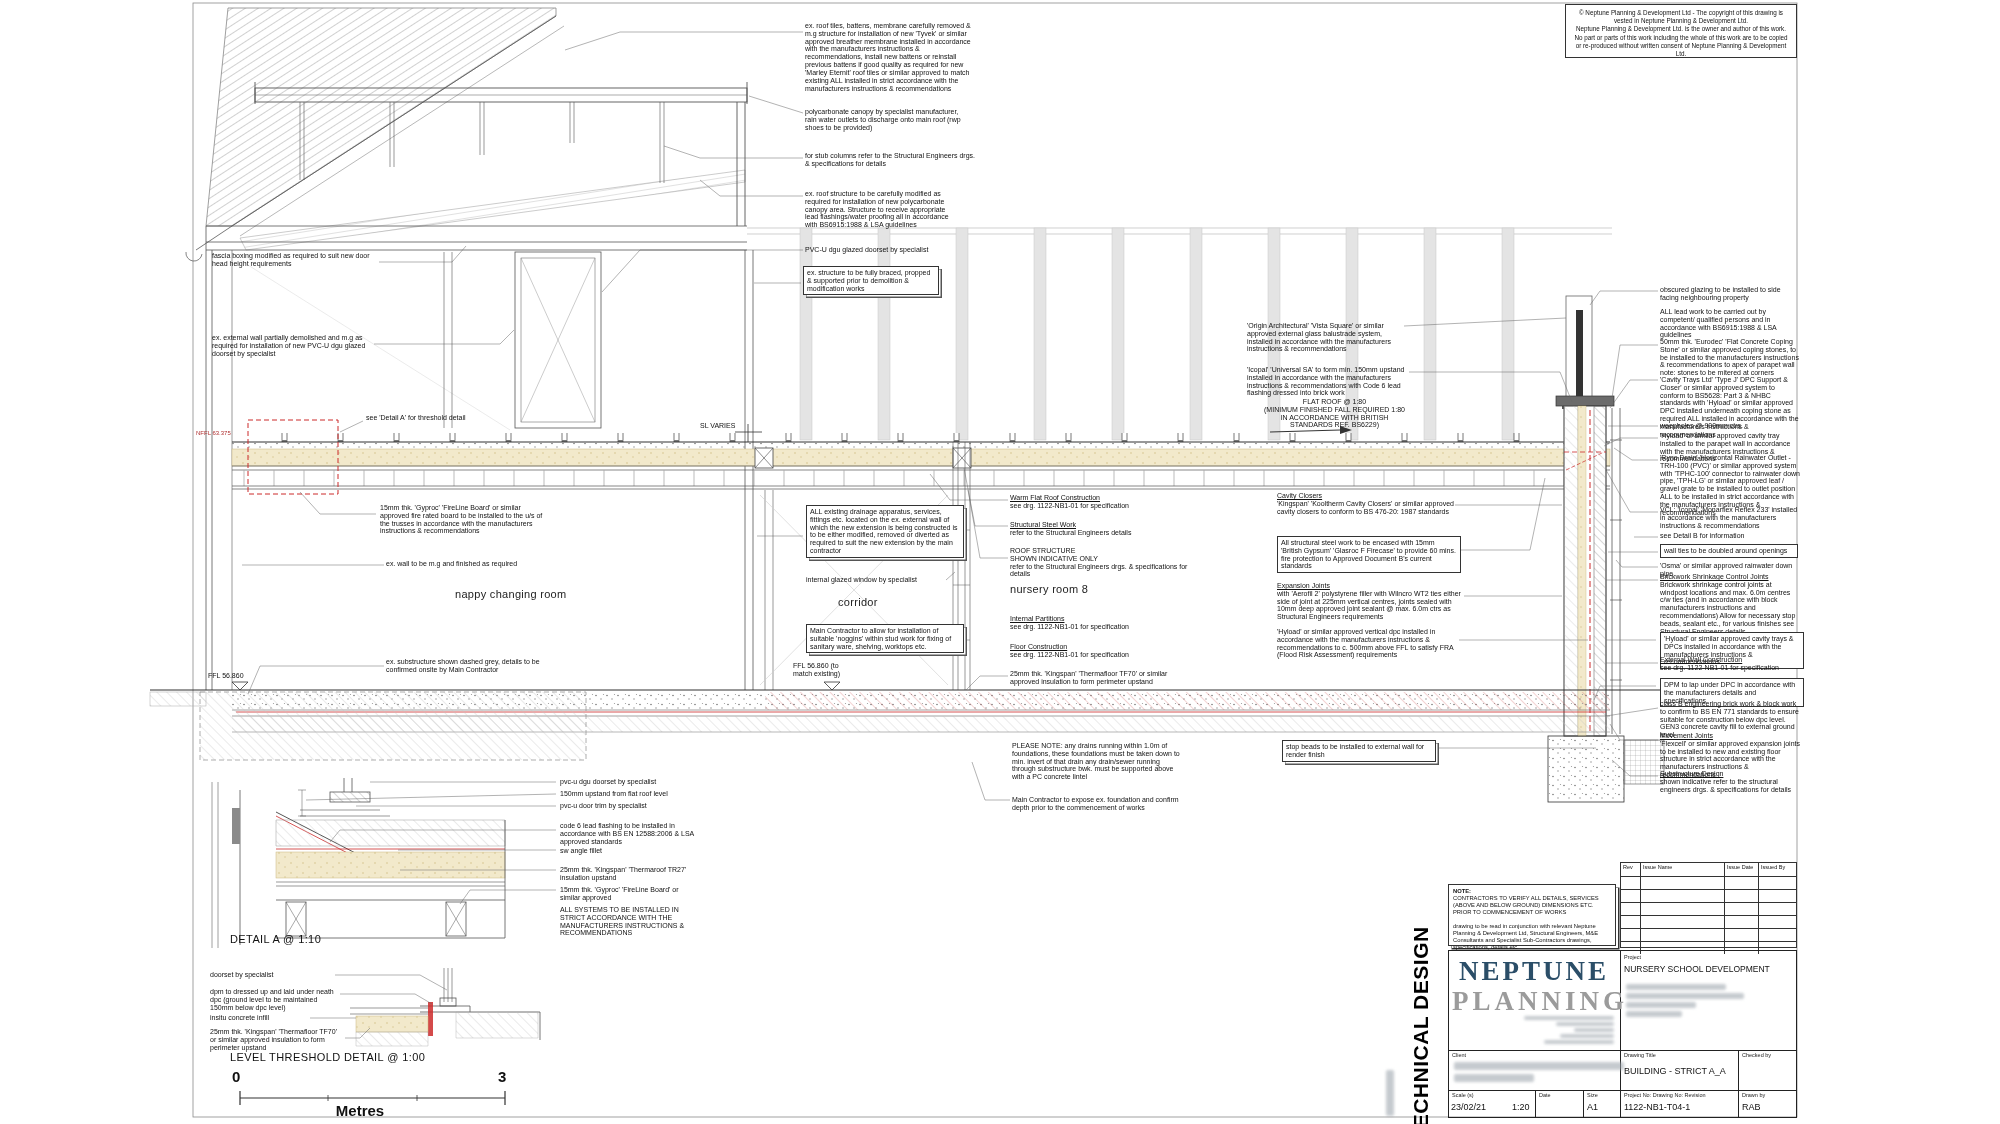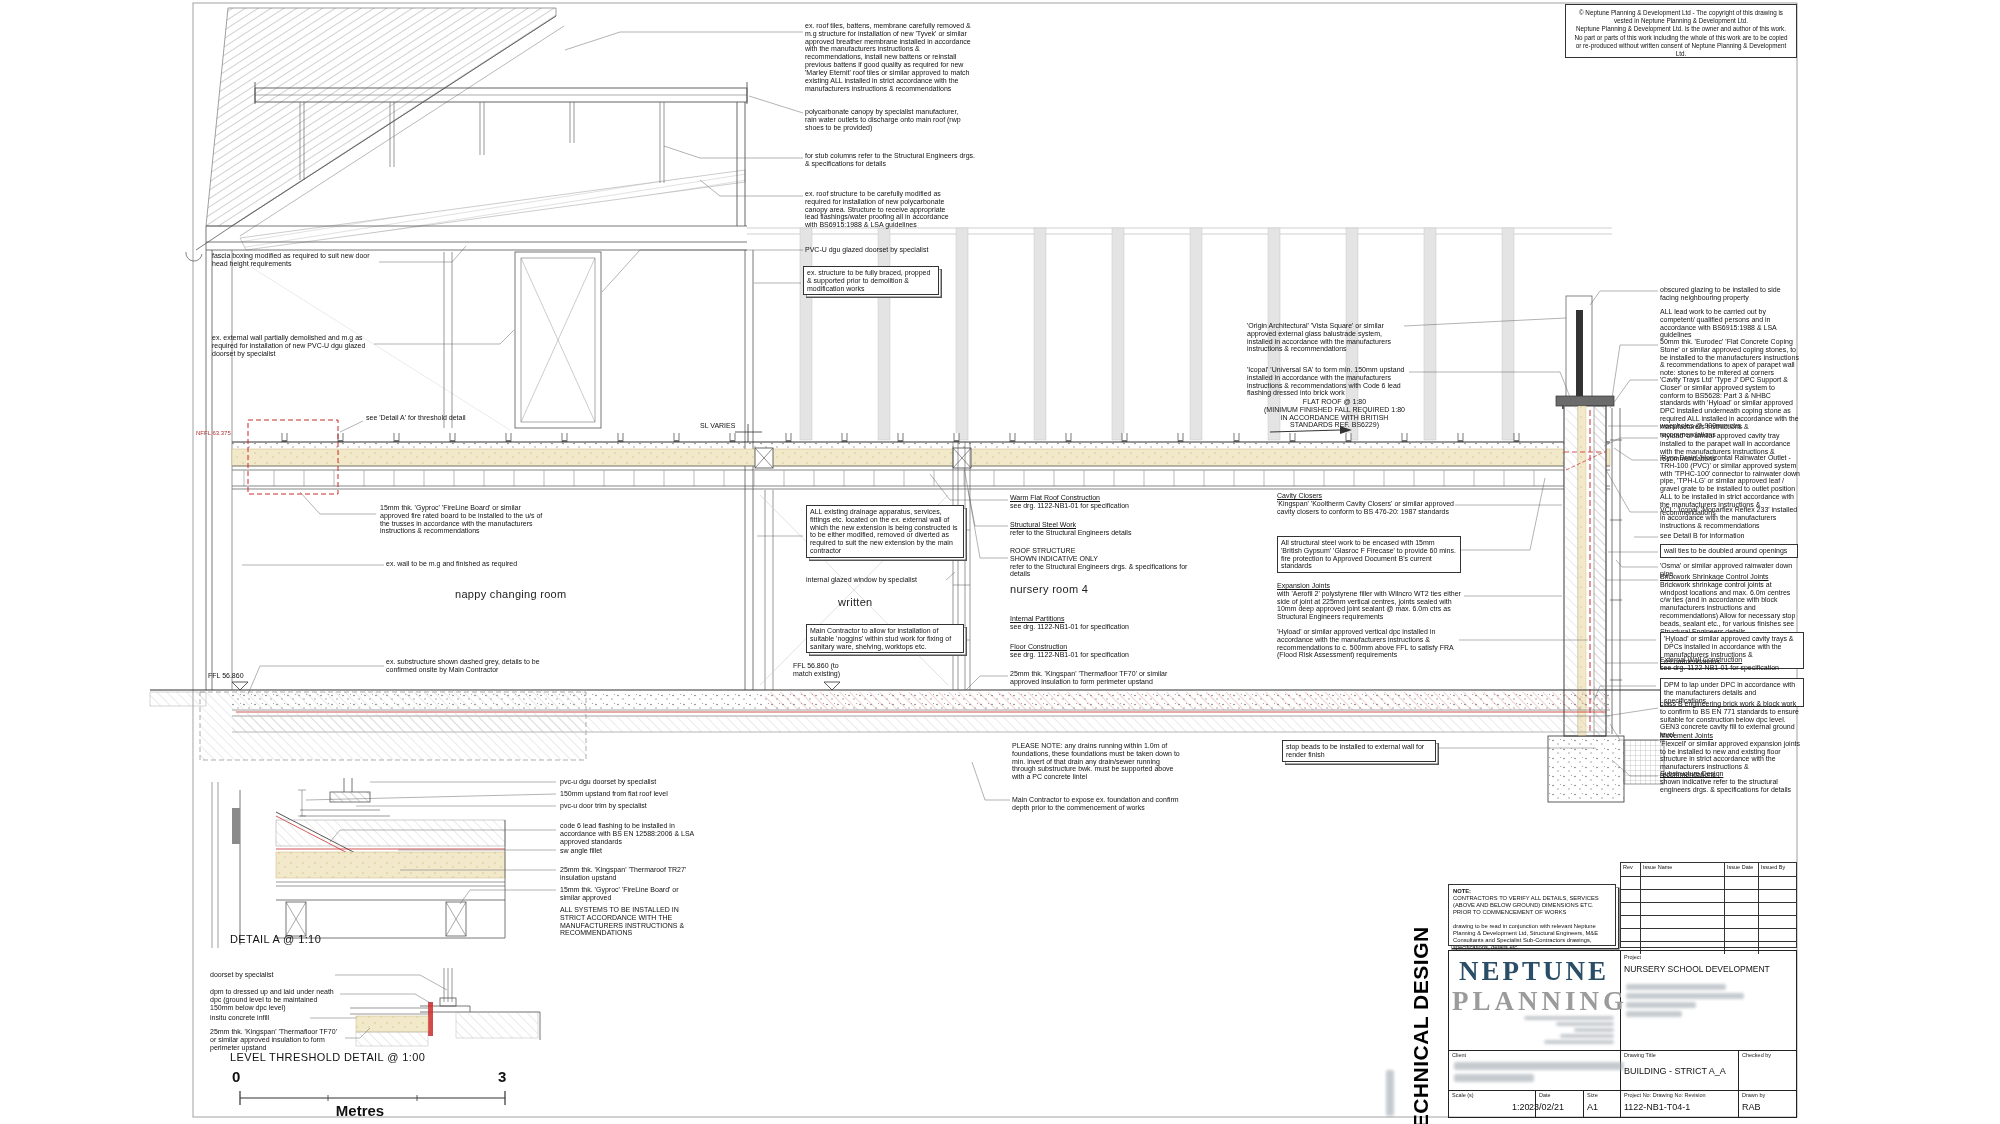--- a/index.html
+++ b/index.html
@@ -313,22 +313,22 @@
   <div class="n" style="left:366px;top:414px;width:120px">see 'Detail A' for threshold detail</div>
   <div class="n" style="left:196px;top:430px;width:60px;font-size:6px;color:#b03030">NFFL 63.375</div>
   <div class="n" style="left:700px;top:422px;width:60px">SL VARIES</div>
 
   <div class="n" style="left:380px;top:504px;width:166px">15mm thk. 'Gyproc' 'FireLine Board' or similar approved fire rated board to be installed to the u/s of the trusses in accordance with the manufacturers instructions &amp; recommendations</div>
   <div class="n" style="left:386px;top:560px;width:152px">ex. wall to be m.g and finished as required</div>
   <div class="n" style="left:386px;top:658px;width:162px">ex. substructure shown dashed grey, details to be confirmed onsite by Main Contractor</div>
   <div class="n" style="left:208px;top:672px;width:80px">FFL 56.860</div>
 
   <div class="room" style="left:455px;top:588px">nappy changing room</div>
-  <div class="room" style="left:838px;top:596px">written</div>
-  <div class="room" style="left:1010px;top:583px">nursery room 4</div>
+  <div class="room" style="left:838px;top:596px">corridor</div>
+  <div class="room" style="left:1010px;top:583px">nursery room 8</div>
 
   <div class="n boxed2" style="left:806px;top:505px;width:150px">ALL existing drainage apparatus, services, fittings etc. located on the ex. external wall of which the new extension is being constructed is to be either modified, removed or diverted as required to suit the new extension by the main contractor</div>
   <div class="n" style="left:806px;top:576px;width:140px">internal glazed window by specialist</div>
   <div class="n boxed2" style="left:806px;top:624px;width:150px">Main Contractor to allow for installation of suitable 'noggins' within stud work for fixing of sanitary ware, shelving, worktops etc.</div>
   <div class="n pre" style="left:793px;top:662px;width:80px">FFL 56.860 (to
 match existing)</div>
 
   <div class="n" style="left:1010px;top:494px;width:172px"><span class="uh">Warm Flat Roof Construction</span><br><span>see drg. 1122-NB1-01 for specification</span></div>
   <div class="n" style="left:1010px;top:521px;width:172px"><span class="uh">Structural Steel Work</span><br><span>refer to the Structural Engineers details</span></div>
   <div class="n pre" style="left:1010px;top:547px;width:178px">ROOF STRUCTURE
@@ -469,21 +469,21 @@
 <div class="redact" style="left:1560px;top:1034px;width:54px;height:4px"></div>
 <div class="redact" style="left:1544px;top:1040px;width:70px;height:4px"></div>
 
 <div class="lbl" style="left:1452px;top:1052px">Client</div>
 <div class="redact" style="left:1454px;top:1062px;width:170px;height:8px"></div>
 <div class="redact" style="left:1454px;top:1074px;width:80px;height:8px"></div>
 
 <div class="lbl" style="left:1452px;top:1092px">Scale (s)</div>
 <div class="val" style="left:1512px;top:1102px">1:20</div>
 <div class="lbl" style="left:1539px;top:1092px">Date</div>
-<div class="val" style="left:1529px;top:1102px">23/02/21</div>
+<div class="val" style="left:1451px;top:1102px">23/02/21</div>
 <div class="lbl" style="left:1587px;top:1092px">Size</div>
 <div class="val" style="left:1587px;top:1102px">A1</div>
 
 <div class="lbl" style="left:1624px;top:954px">Project</div>
 <div class="val" style="left:1624px;top:964px;width:170px;font-size:8.5px">NURSERY SCHOOL DEVELOPMENT</div>
 <div class="redact" style="left:1626px;top:984px;width:100px;height:6px"></div>
 <div class="redact" style="left:1626px;top:993px;width:118px;height:6px"></div>
 <div class="redact" style="left:1626px;top:1002px;width:70px;height:6px"></div>
 <div class="redact" style="left:1626px;top:1011px;width:56px;height:6px"></div>
 

